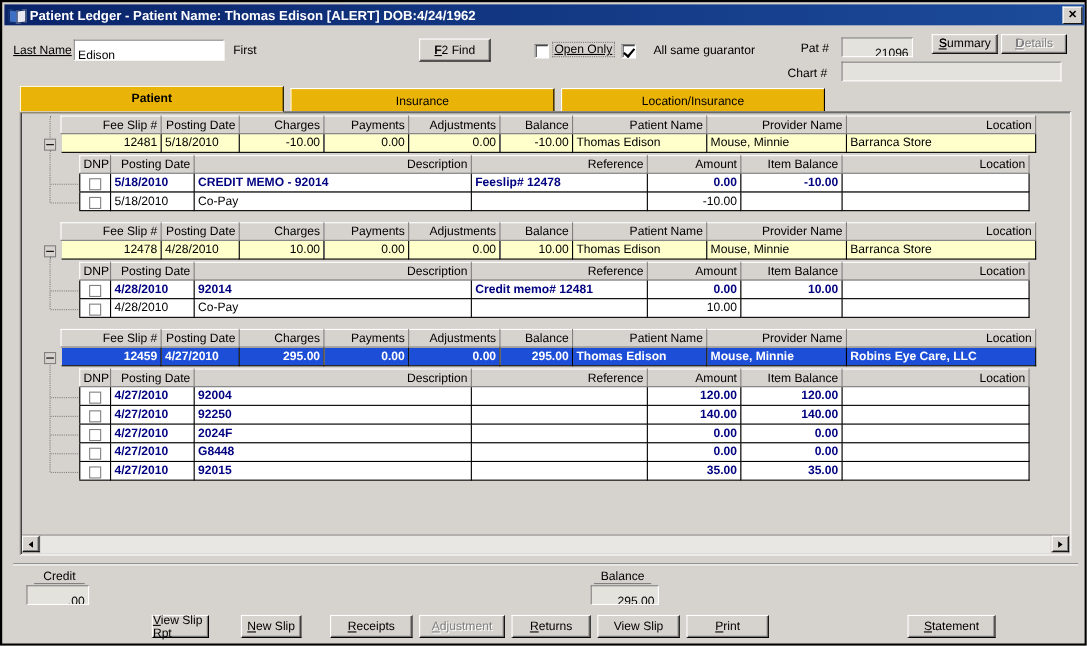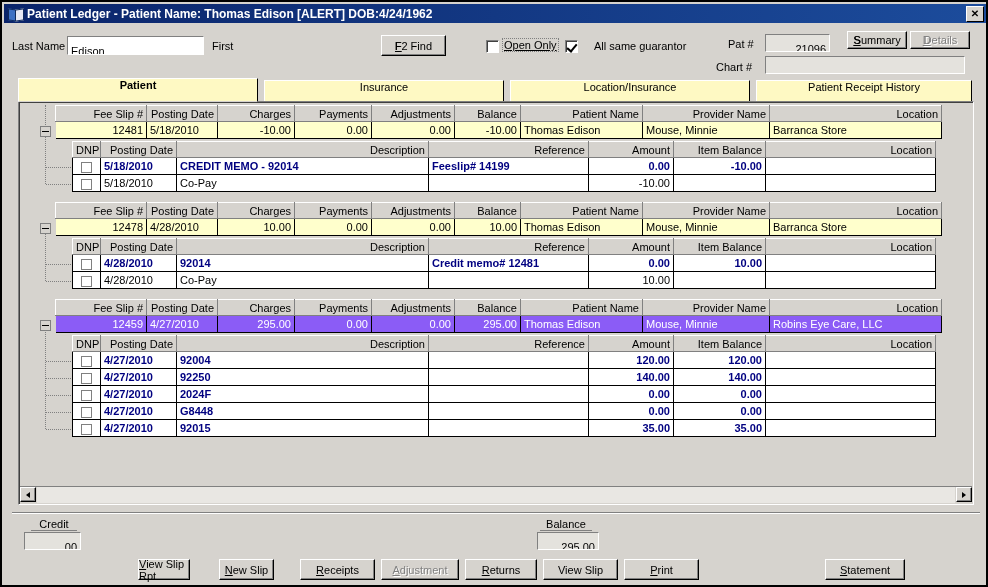--- a/index.html
+++ b/index.html
@@ -109,26 +109,26 @@
   .dotted-lbl {
     border: 1px dotted #808080;
     padding: 0 1px;
   }
   
   .tabstrip {
     position: absolute; top: 76px; left: 16px; width: 956px; height: 24px;
   }
   .tab {
     position: absolute; top: 2px; height: 22px;
-    background: #fef9c3;
+    background: #eab308;
     border-top: 1px solid #fff;
     border-left: 1px solid #fff;
     border-right: 1px solid #000;
     box-sizing: border-box;
-    display: flex; justify-content: center;
+    display: flex; align-items: center; justify-content: center;
     font-size: 11px;
     cursor: default;
   }
   .tab.active {
     top: 0; height: 24px;
     font-weight: bold;
     z-index: 5;
     border-bottom: 1px solid #d6d3ce;
   }
   
@@ -172,23 +172,23 @@
   }
   
   .master-table { position: absolute; left: 36px; }
   .master-table td {
     background: #ffffcc;
     border-right: 1px solid #000;
     border-bottom: 1px solid #000;
     border-top: 1px solid #000;
   }
   .master-table tr.selected td {
-    background: #8b5cf6;
+    background: #1d4ed8;
     color: #fff;
-    font-weight: normal;
+    font-weight: bold;
     margin-top: 35px;
   }
   .master-table td.num { text-align: right; }
 
   
   .detail-table { position: absolute; left: 53px; }
   .detail-table td {
     background: #fff;
     color: #000;
     border-right: 1px solid #000;
@@ -289,21 +289,21 @@
   <div class="titlebar">
     <span class="title-icon">
       <span class="bk1"></span>
         <span class="bk2"></span>
     </span>
     <span class="title-text">Patient Ledger - Patient Name: Thomas Edison [ALERT] DOB:4/24/1962</span>
     <div class="titlebtn">✕</div>
   </div>
 
   <div class="form-row">
-    <span class="lbl" style="position:absolute; left:10px; top:10px;">Last Name</span>
+    <span class="lbl" style="position:absolute; left:10px; top:10px;text-decoration:underline;">Last Name</span>
     <div class="field" style="left:65px; top:6px; width:137px; height:19px;">Edison</div>
 
     <span class="lbl" style="position:absolute; left:210px; top:10px;">First</span>
 
     <div class="btn" style="left:379px; top:5px; width:65px; height:21px;">
       <span><u>F</u></span>
         <span style="margin-left:-7px;">F2 Find</span>
     </div>
 
     <div class="chk" style="left:484px; top:10px;"></div>
@@ -330,23 +330,20 @@
 
   <div class="tabstrip">
     <div class="tab active" style="left:0px; width:240px;">
       <span>Patient</span>
     </div>
     <div class="tab" style="left:246px; width:240px;">
       <span>Insurance</span>
     </div>
     <div class="tab" style="left:492px; width:240px;">
       <span>Location/Insurance</span>
-    </div>
-    <div class="tab" style="left:738px; width:216px;">
-      <span>Patient Receipt History</span>
     </div>
   </div>
 
   <div class="gridpanel">
     <div class="gridwrap" id="gridwrap">
         <table class="grid master-table" style="top: 3px; left: 36px; width: 886px;">
           <colgroup>
             <col style="width: 91px;">
             <col style="width: 71px;">
             <col style="width: 77px;">
@@ -404,21 +401,21 @@
               <th>Amount</th>
               <th>Item Balance</th>
               <th>Location</th>
             </tr>
           </thead>
           <tbody>
             <tr class="hl">
               <td class="dnp"><span class="dnpbox"></span></td>
               <td class="">5/18/2010</td>
               <td class="">CREDIT MEMO - 92014</td>
-              <td class="">Feeslip# 14199</td>
+              <td class="">Feeslip# 12478</td>
               <td class="num">0.00</td>
               <td class="num">-10.00</td>
               <td class=""></td>
             </tr>
             <tr>
               <td class="dnp"><span class="dnpbox"></span></td>
               <td class="">5/18/2010</td>
               <td class="">Co-Pay</td>
               <td class=""></td>
               <td class="num">-10.00</td>

